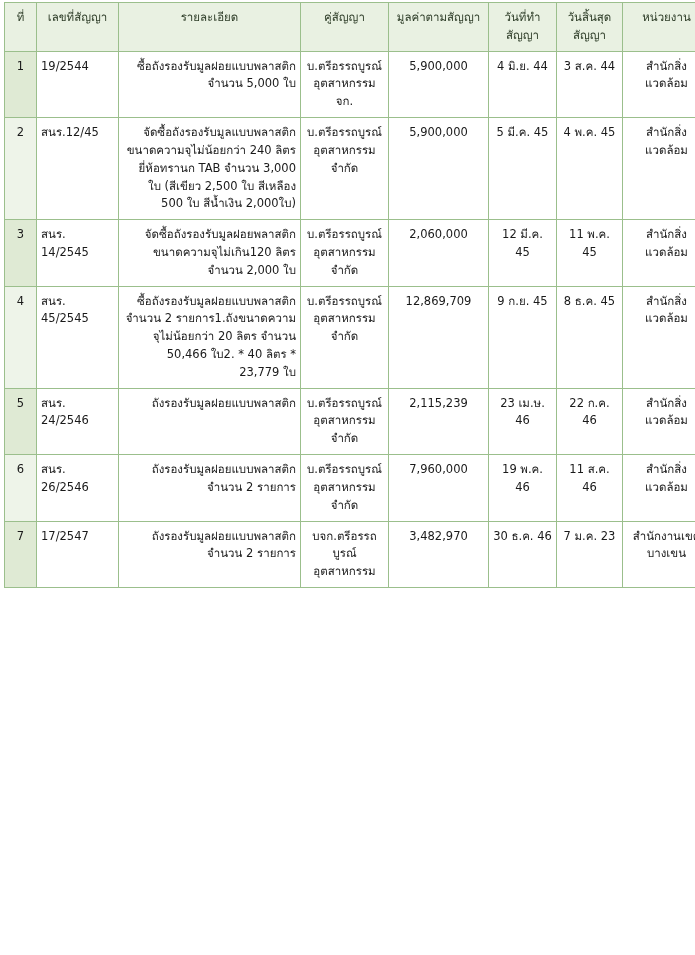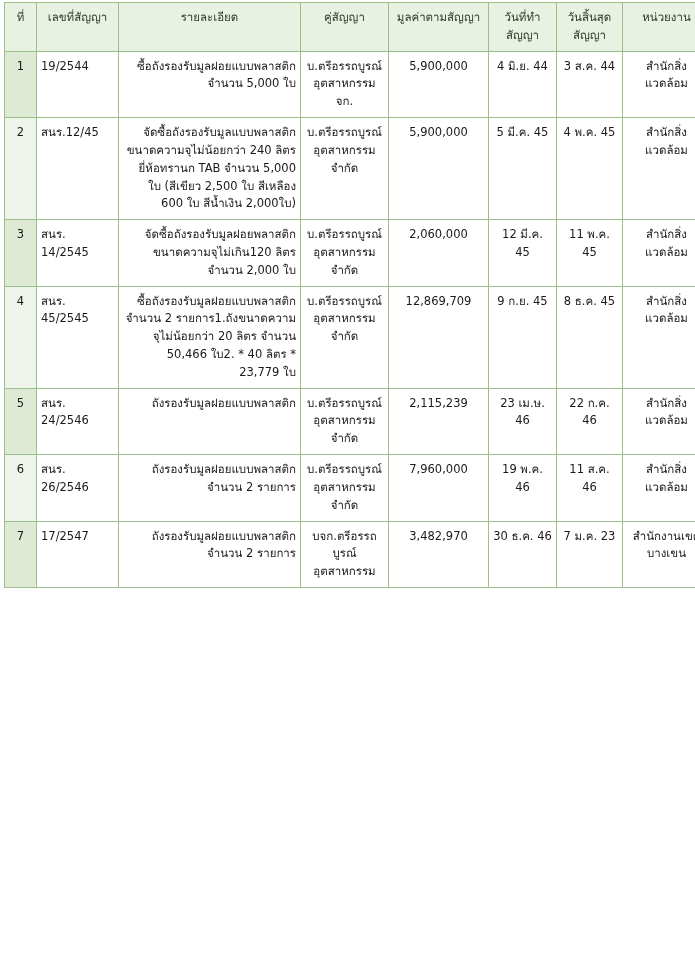--- a/index.html
+++ b/index.html
@@ -98,21 +98,21 @@
         <td class="col-detail">ซื้อถังรองรับมูลฝอยแบบพลาสติก จำนวน 5,000 ใบ</td>
         <td class="col-party">บ.ตรีอรรถบูรณ์อุตสาหกรรม จก.</td>
         <td class="col-value">5,900,000</td>
         <td class="col-start">4 มิ.ย. 44</td>
         <td class="col-end">3 ส.ค. 44</td>
         <td class="col-agency">สำนักสิ่งแวดล้อม</td>
       </tr>
       <tr>
         <td class="col-no">2</td>
         <td class="col-contract">สนร.12/45</td>
-        <td class="col-detail">จัดซื้อถังรองรับมูลแบบพลาสติก ขนาดความจุไม่น้อยกว่า 240 ลิตร ยี่ห้อทรานก TAB จำนวน 5,000 ใบ (สีเขียว 2,500 ใบ สีเหลือง 600 ใบ สีน้ำเงิน 2,000ใบ)</td>
+        <td class="col-detail">จัดซื้อถังรองรับมูลแบบพลาสติก ขนาดความจุไม่น้อยกว่า 240 ลิตร ยี่ห้อทรานก TAB จำนวน 3,000 ใบ (สีเขียว 2,500 ใบ สีเหลือง 500 ใบ สีน้ำเงิน 2,000ใบ)</td>
         <td class="col-party">บ.ตรีอรรถบูรณ์อุตสาหกรรม จำกัด</td>
         <td class="col-value">5,900,000</td>
         <td class="col-start">5 มี.ค. 45</td>
         <td class="col-end">4 พ.ค. 45</td>
         <td class="col-agency">สำนักสิ่งแวดล้อม</td>
       </tr>
       <tr class="row-shaded">
         <td class="col-no">3</td>
         <td class="col-contract">สนร. 14/2545</td>
         <td class="col-detail">จัดซื้อถังรองรับมูลฝอยพลาสติก ขนาดความจุไม่เกิน120 ลิตร จำนวน 2,000 ใบ</td>

